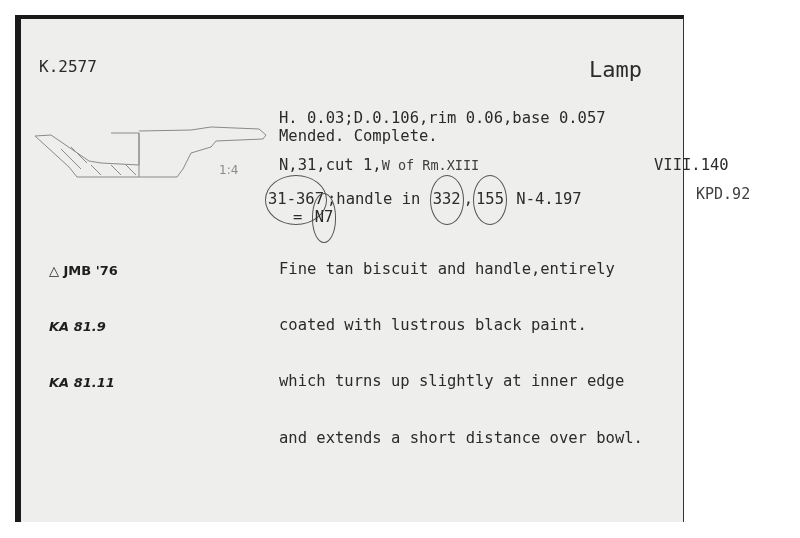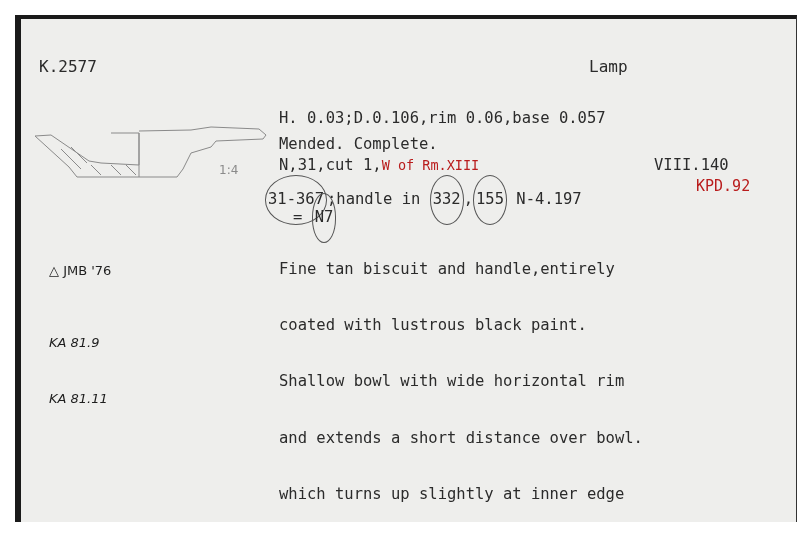--- a/index.html
+++ b/index.html
@@ -1,30 +1,30 @@
 <!DOCTYPE html>
 <html><head>
   <meta charset="utf-8">
   <style>
     html, body { margin: 0; padding: 0; background: #ffffff; }
     body { width: 800px; height: 538px; position: relative; overflow: hidden; }
     .card {
-      position: absolute; left: 15px; top: 15px; width: 782px; height: 507px;
+      position: absolute; left: 15px; top: 15px; width: 669px; height: 507px;
       background: #eeeeec;
       border-top: 4px solid #1a1a1a; border-left: 6px solid #1a1a1a;
       border-right: 1px solid #333; box-sizing: border-box;
     }
     .tw { font-family: "DejaVu Sans Mono", "Liberation Mono", monospace; color: #2b2b2b; position: absolute; white-space: pre; }
-    .hand { font-family: "DejaVu Sans", sans-serif; color: #1e1e1e; position: absolute; white-space: pre; font-style: italic; }
+    .hand { font-family: "DejaVu Sans", sans-serif; color: #1e1e1e; position: absolute; white-space: pre; font-style: italic; font-weight: bold; }
     .pencil { color: #8a8a8a; font-family: "DejaVu Sans", sans-serif; position: absolute; }
     .acc { left: 18px; top: 38px; font-size: 16px; }
-    .title { left: 568px; top: 38px; font-size: 16px; }
+    .title { left: 568px; top: 38px; font-size: 22px; }
     .line { font-size: 15.5px; left: 258px; }
     .circ { display: inline-block; border: 1.2px solid #555; border-radius: 50%; padding: 16px 2px; line-height: 1; }
-    .faint { color: #b91c1c; font-size: 13.5px; }
+    .faint { color: #404040; font-size: 13.5px; }
     .desc { left: 258px; top: 203px; font-size: 15.5px; line-height: 18.8px; }
     .notes div { height: 26px; }
   </style>
 </head>
 <body>
 
 <div class="card">
   <div class="tw acc">K.2577</div>
   <div class="tw title">Lamp</div>
 
@@ -32,39 +32,38 @@
     <g fill="none" stroke="#8a8a8a" stroke-width="1">
       <path d="M4 17 L20 16 L58 42 L70 44 L108 46 L108 14 L80 14"></path>
       <path d="M4 17 L38 48 L46 58 L146 58 L152 50 L160 34 L180 28 L185 22 L232 20 L235 16 L228 10 L180 8 L160 11 L108 12"></path>
       <line x1="108" y1="14" x2="108" y2="58"></line>
       <path d="M30 30 L50 50 M40 28 L56 44 M60 46 L70 56 M80 46 L90 56 M95 46 L105 56"></path>
     </g>
   </svg>
   <div class="pencil" style="left:198px;top:144px;font-size:12px">1:4</div>
 
   <div class="tw line" style="top:90px">H. 0.03;D.0.106,rim 0.06,base 0.057</div>
-  <div class="tw line" style="top:116px">Mended. Complete.</div>
+  <div class="tw line" style="top:108px">Mended. Complete.</div>
 
   <div class="tw line" style="top:137px"><span>N,31,cut 1,</span><span class="faint">W of Rm.XIII</span></div>
   <div class="tw line" style="top:137px;left:633px">VIII.140</div>
 
   <div class="tw line" style="top:156px;left:244px"><span class="circ">31-367</span><span>;handle in</span> <span class="circ">332</span>,<span class="circ">155</span> <span>N-4.197</span></div>
-  <div class="tw line faint" style="top:158px;left:675px;font-size:15px">KPD.92</div>
+  <div class="tw line faint" style="top:166px;left:675px;font-size:15px">KPD.92</div>
   <div class="tw line" style="top:174px;left:272px"><span>=</span> <span class="circ">N7</span></div>
 
   <div class="tw desc">
     <div>Fine tan biscuit and handle,entirely</div>
     <div>coated with lustrous black paint.</div>
-    <div>Shallow bowl with wide horizontal rim</div>
+    <div>which turns up slightly at inner edge</div>
     <div>and extends a short distance over bowl.</div>
-    <div>which turns up slightly at inner edge</div>
     
     
     
     
   </div>
 
   <div class="hand notes" style="left:28px;top:214px;font-size:13px;font-style:normal">
     <div><span>△</span> <span>JMB '76</span></div>
-    <div style="margin-top:16px;font-style:italic">KA 81.9</div>
+    <div style="margin-top:0;font-style:italic">KA 81.9</div>
     <div style="font-style:italic">KA 81.11</div>
   </div>
 </div>
 
 </body></html>

